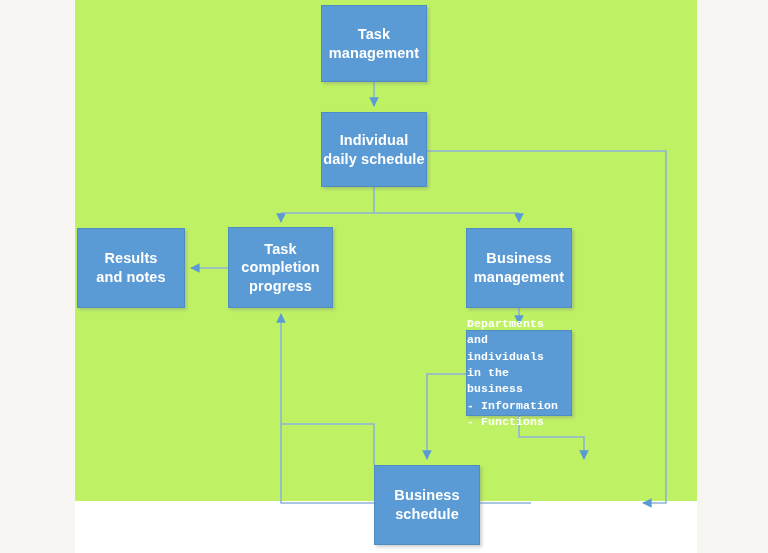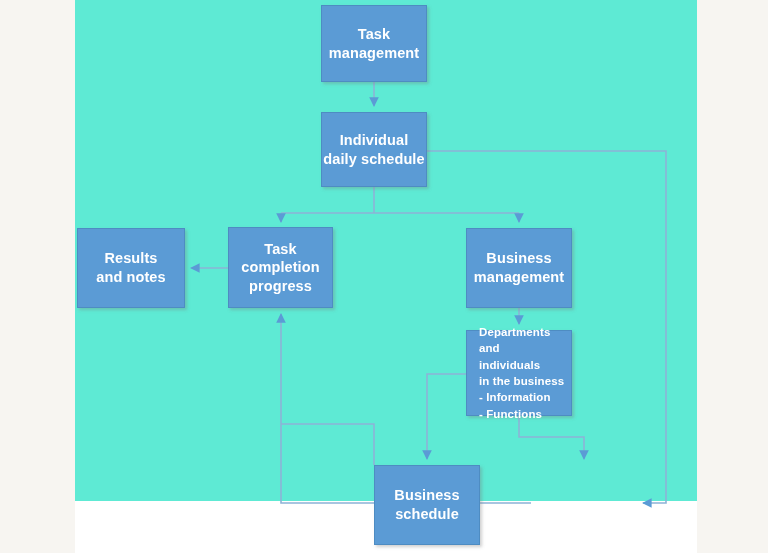--- a/index.html
+++ b/index.html
@@ -10,21 +10,21 @@
   body {
     width: 768px;
     height: 553px;
     overflow: hidden;
     font-family: "Liberation Sans", sans-serif;
   }
   #canvas {
     position: relative;
     width: 768px;
     height: 501px;
-    background: #5eead4;
+    background: #bef264;
   }
   .margin-strip {
     position: absolute;
     top: 0;
     height: 553px;
     background: #f7f5f1;
   }
   #margin-left  { left: 0;     width: 75px; }
   #margin-right { left: 697px; width: 71px; }
 
@@ -52,22 +52,23 @@
     letter-spacing: 0.1px;
   }
   .node .label { display: block; width: 100%; }
   .node-lg { font-size: 14.5px; }
   .node-sm { font-size: 11.5px; }
 
   .node.left-align {
     justify-content: flex-start;
     text-align: left;
     align-items: center;
-    padding-left: 12px;
+    padding-left: 0;
     line-height: 1.42;
+    font-family: Liberation Mono, monospace;
   }
 </style>
 </head>
 <body>
 
 <div id="canvas">
 
   <div class="margin-strip" id="margin-left"></div>
   <div class="margin-strip" id="margin-right"></div>
 

